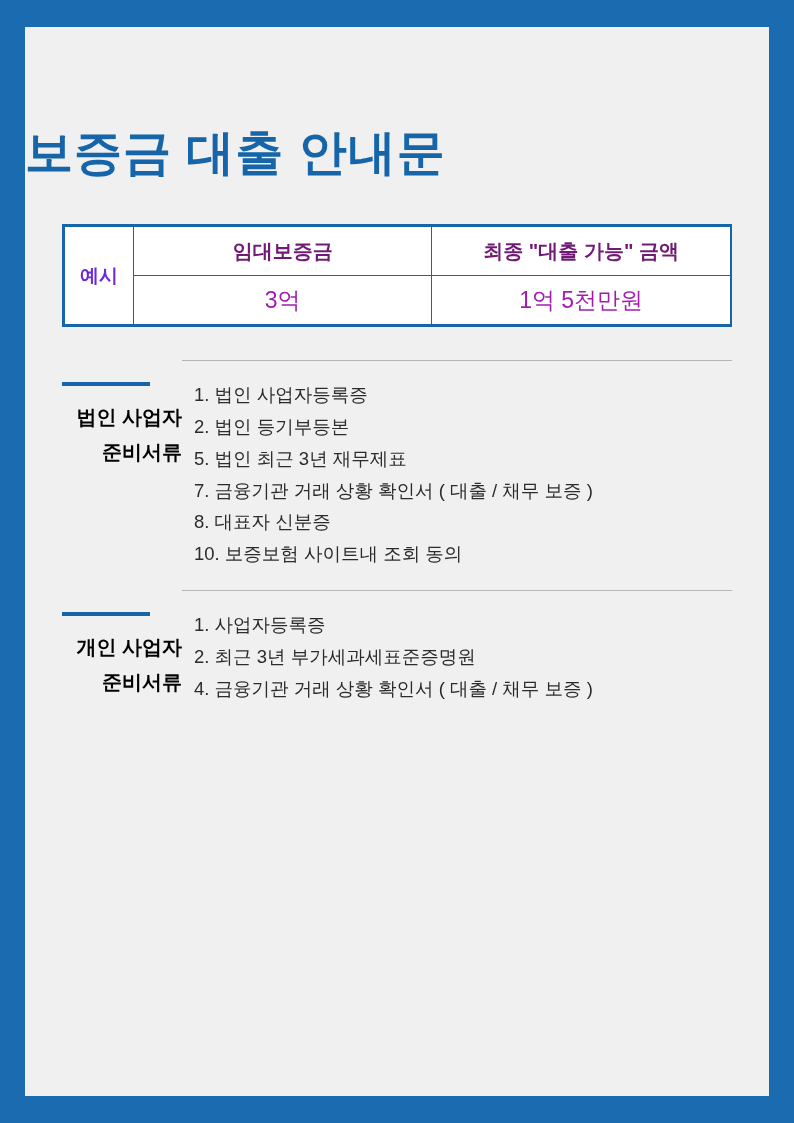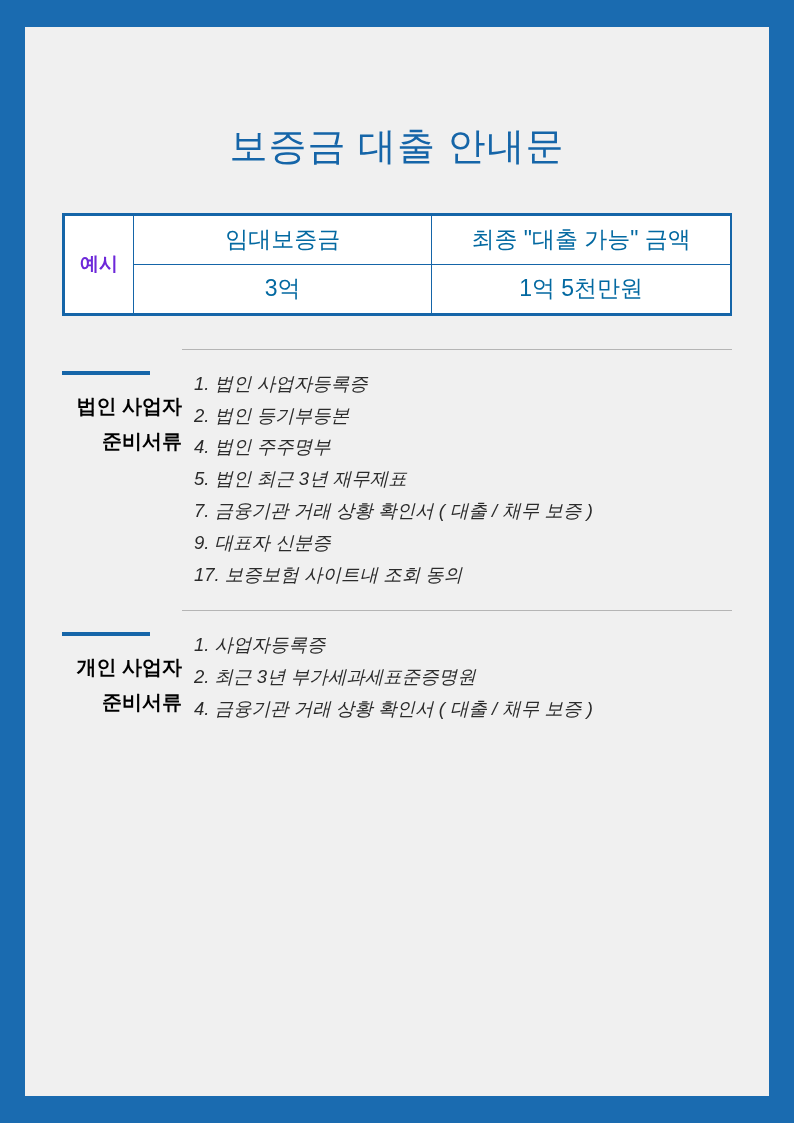--- a/index.html
+++ b/index.html
@@ -16,24 +16,24 @@
   .page {
     position: absolute;
     left: 25px;
     top: 27px;
     width: 744px;
     height: 1069px;
     background: #f0f0f0;
     box-sizing: border-box;
   }
   .title {
-    text-align: center;
+    text-align: left;
     color: #1565a8;
-    font-size: 38px;
-    font-weight: normal;
+    font-size: 48px;
+    font-weight: bold;
     letter-spacing: 1px;
     margin-top: 98px;
     line-height: 1.15;
   }
   .subtitle {
     text-align: center;
     color: #2c2c2c;
     font-size: 23px;
     font-weight: bold;
     line-height: 1.75;
@@ -67,31 +67,31 @@
     width: 68px;
     color: #6d28d9;
     font-weight: bold;
     font-size: 19px;
     border-left: none;
     border-top: none;
     border-bottom: none;
   }
   td.head-cell {
     height: 48px;
-    color: #0369a1;
-    font-weight: normal;
-    font-size: 23px;
+    color: #701a75;
+    font-weight: bold;
+    font-size: 20px;
     border-top: none;
   }
   td.head-cell.right, td.val-cell.right {
     border-right: none;
   }
   td.val-cell {
     height: 48px;
-    color: #0369a1;
+    color: #a21caf;
     font-size: 23px;
     border-bottom: none;
   }
   
   .section {
     width: 670px;
     margin: 0 auto;
     display: flex;
     align-items: flex-start;
   }
@@ -123,21 +123,20 @@
   .sec-body ol {
     list-style: none;
     margin: 0;
     padding: 0;
   }
   .sec-body li {
     color: #2b2b2b;
     font-size: 18.5px;
     line-height: 1.72;
     white-space: nowrap;
-    font-style: italic;
   }
 </style>
 </head>
 <body>
 
 <div class="page">
 
   <div class="title">보증금 대출 안내문</div>
 
 
@@ -160,25 +159,24 @@
   <div class="section first">
     <div class="sec-label">
       <span class="rule"></span>
       <span>법인 사업자</span><br>
       <span>준비서류</span>
     </div>
     <div class="sec-body">
       <ol>
         <li>1. 법인 사업자등록증</li>
         <li>2. 법인 등기부등본</li>
-        <li>4. 법인 주주명부</li>
         <li>5. 법인 최근 3년 재무제표</li>
         <li>7. 금융기관 거래 상황 확인서 ( 대출 / 채무 보증 )</li>
-        <li>9. 대표자 신분증</li>
-        <li>17. 보증보험 사이트내 조회 동의</li>
+        <li>8. 대표자 신분증</li>
+        <li>10. 보증보험 사이트내 조회 동의</li>
       </ol>
     </div>
   </div>
 
   <div class="section second">
     <div class="sec-label">
       <span class="rule"></span>
       <span>개인 사업자</span><br>
       <span>준비서류</span>
     </div>

